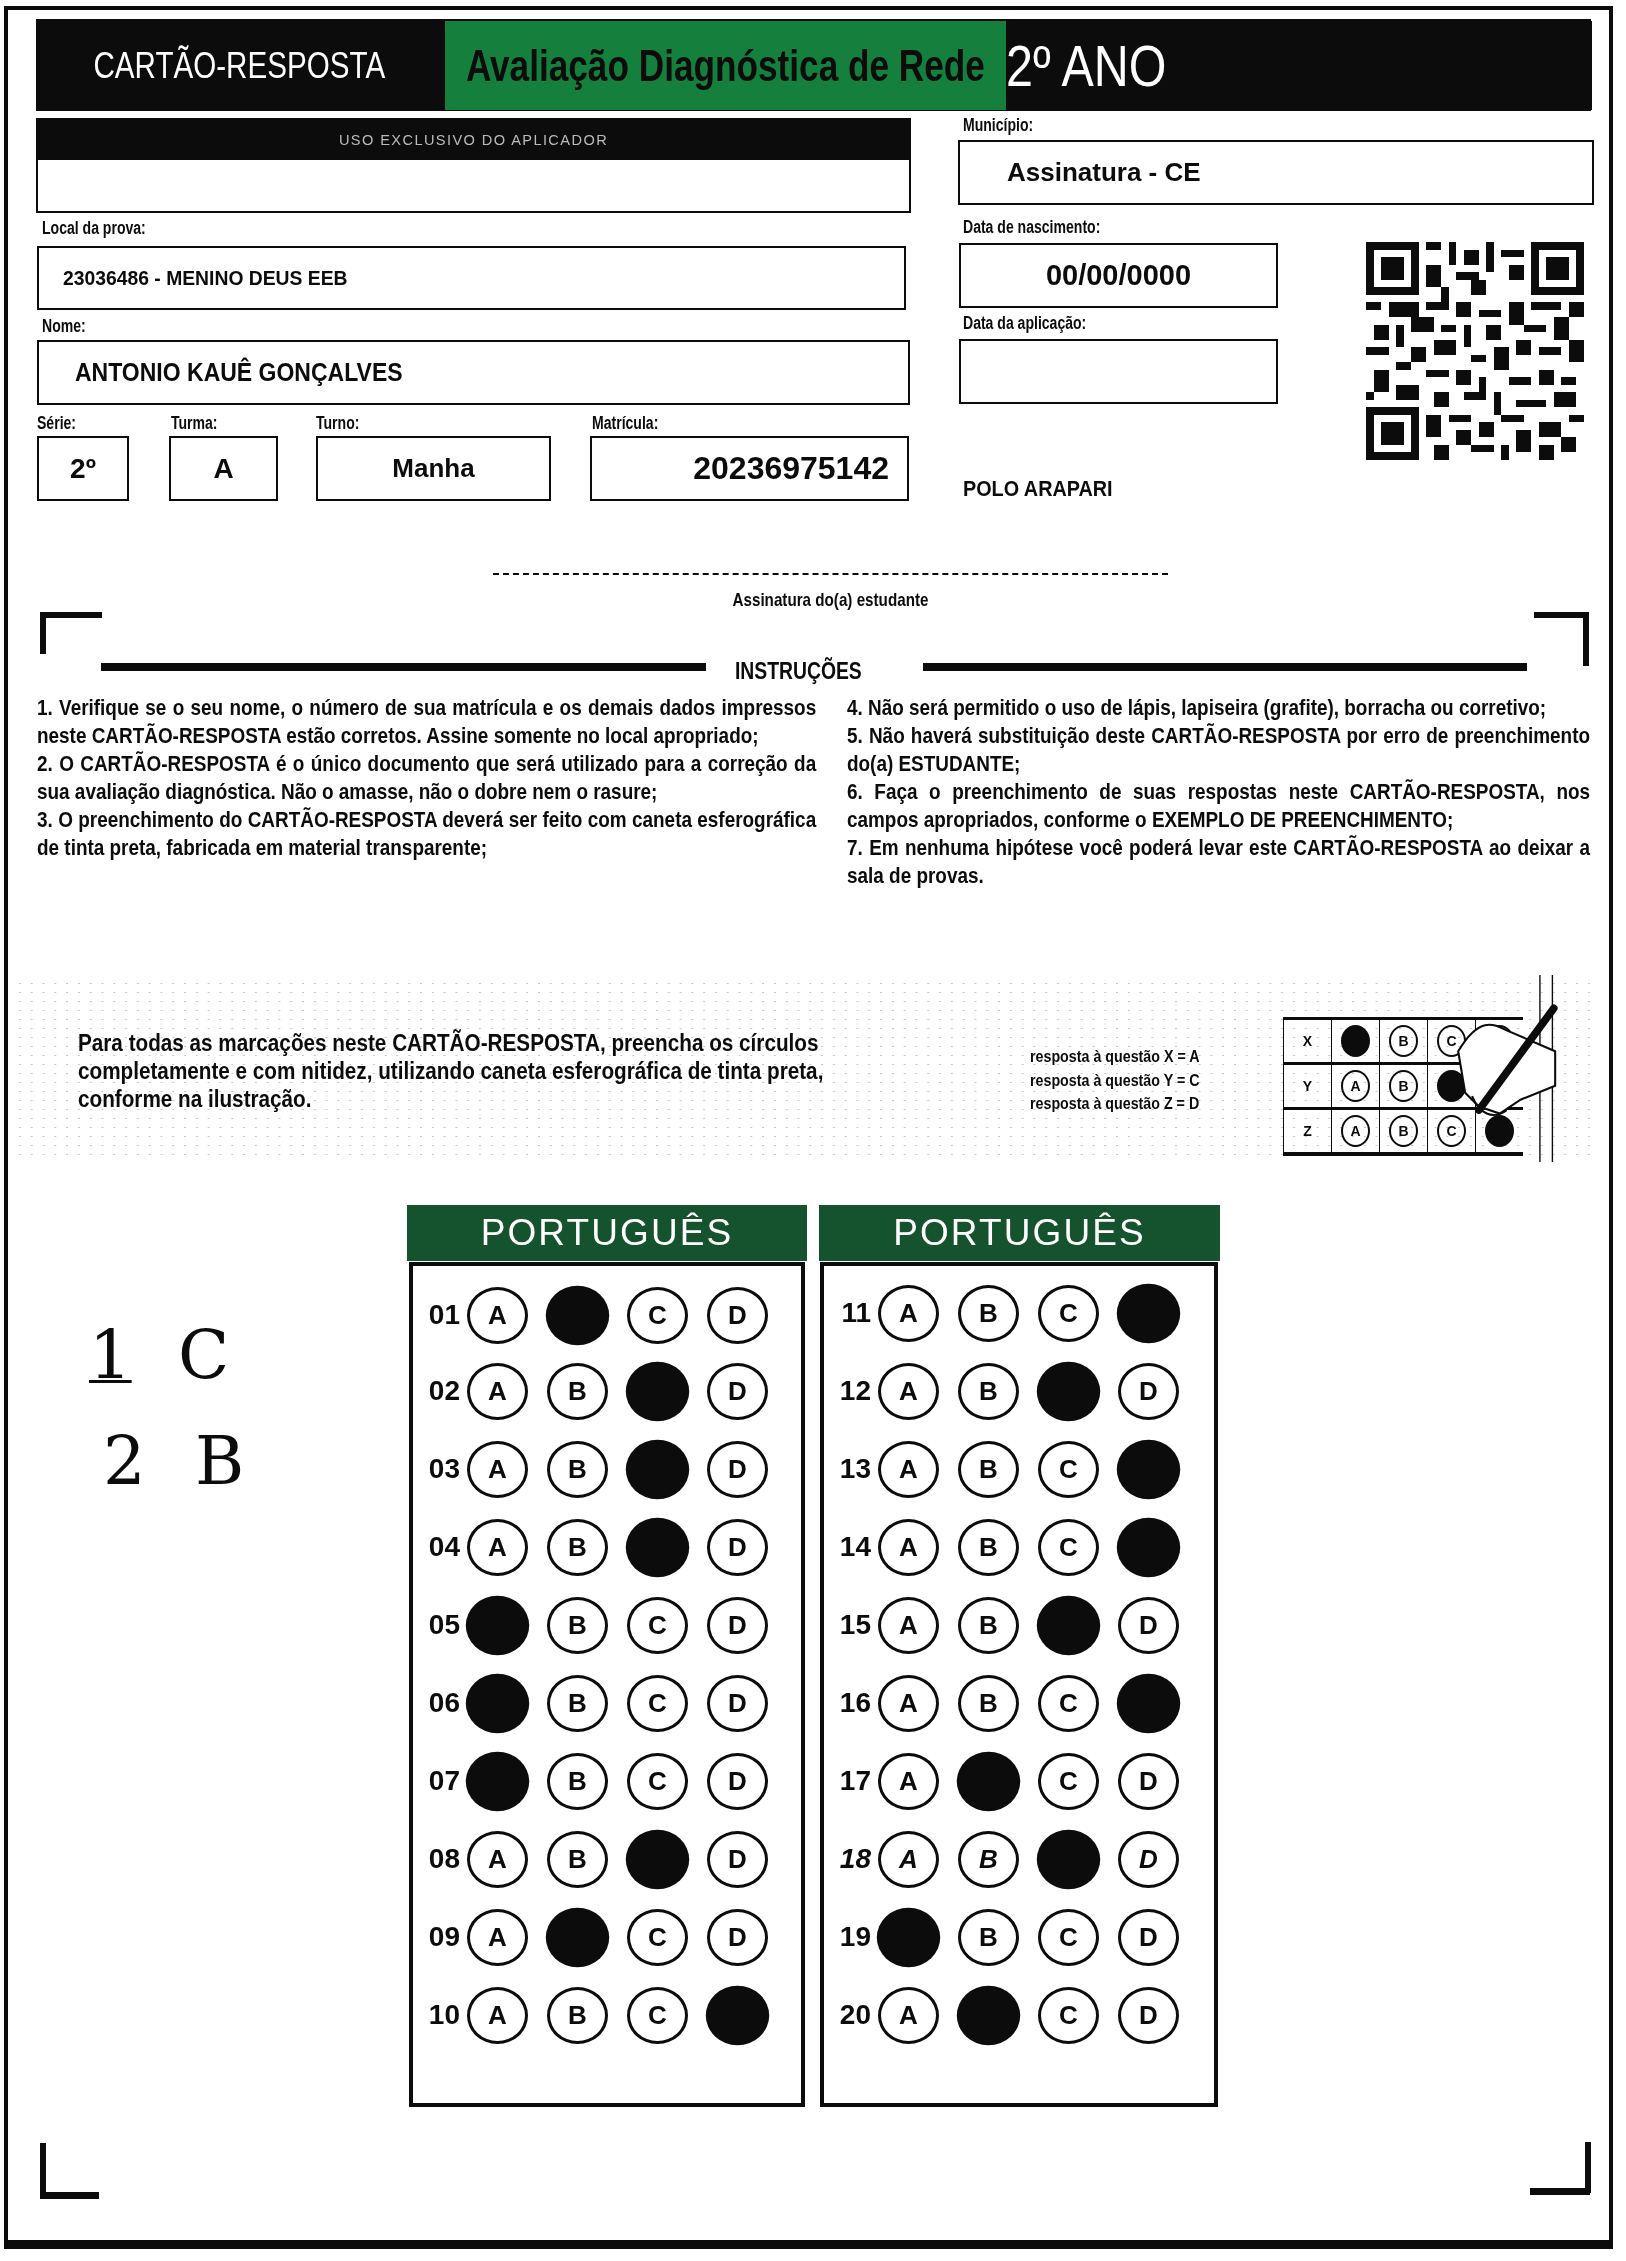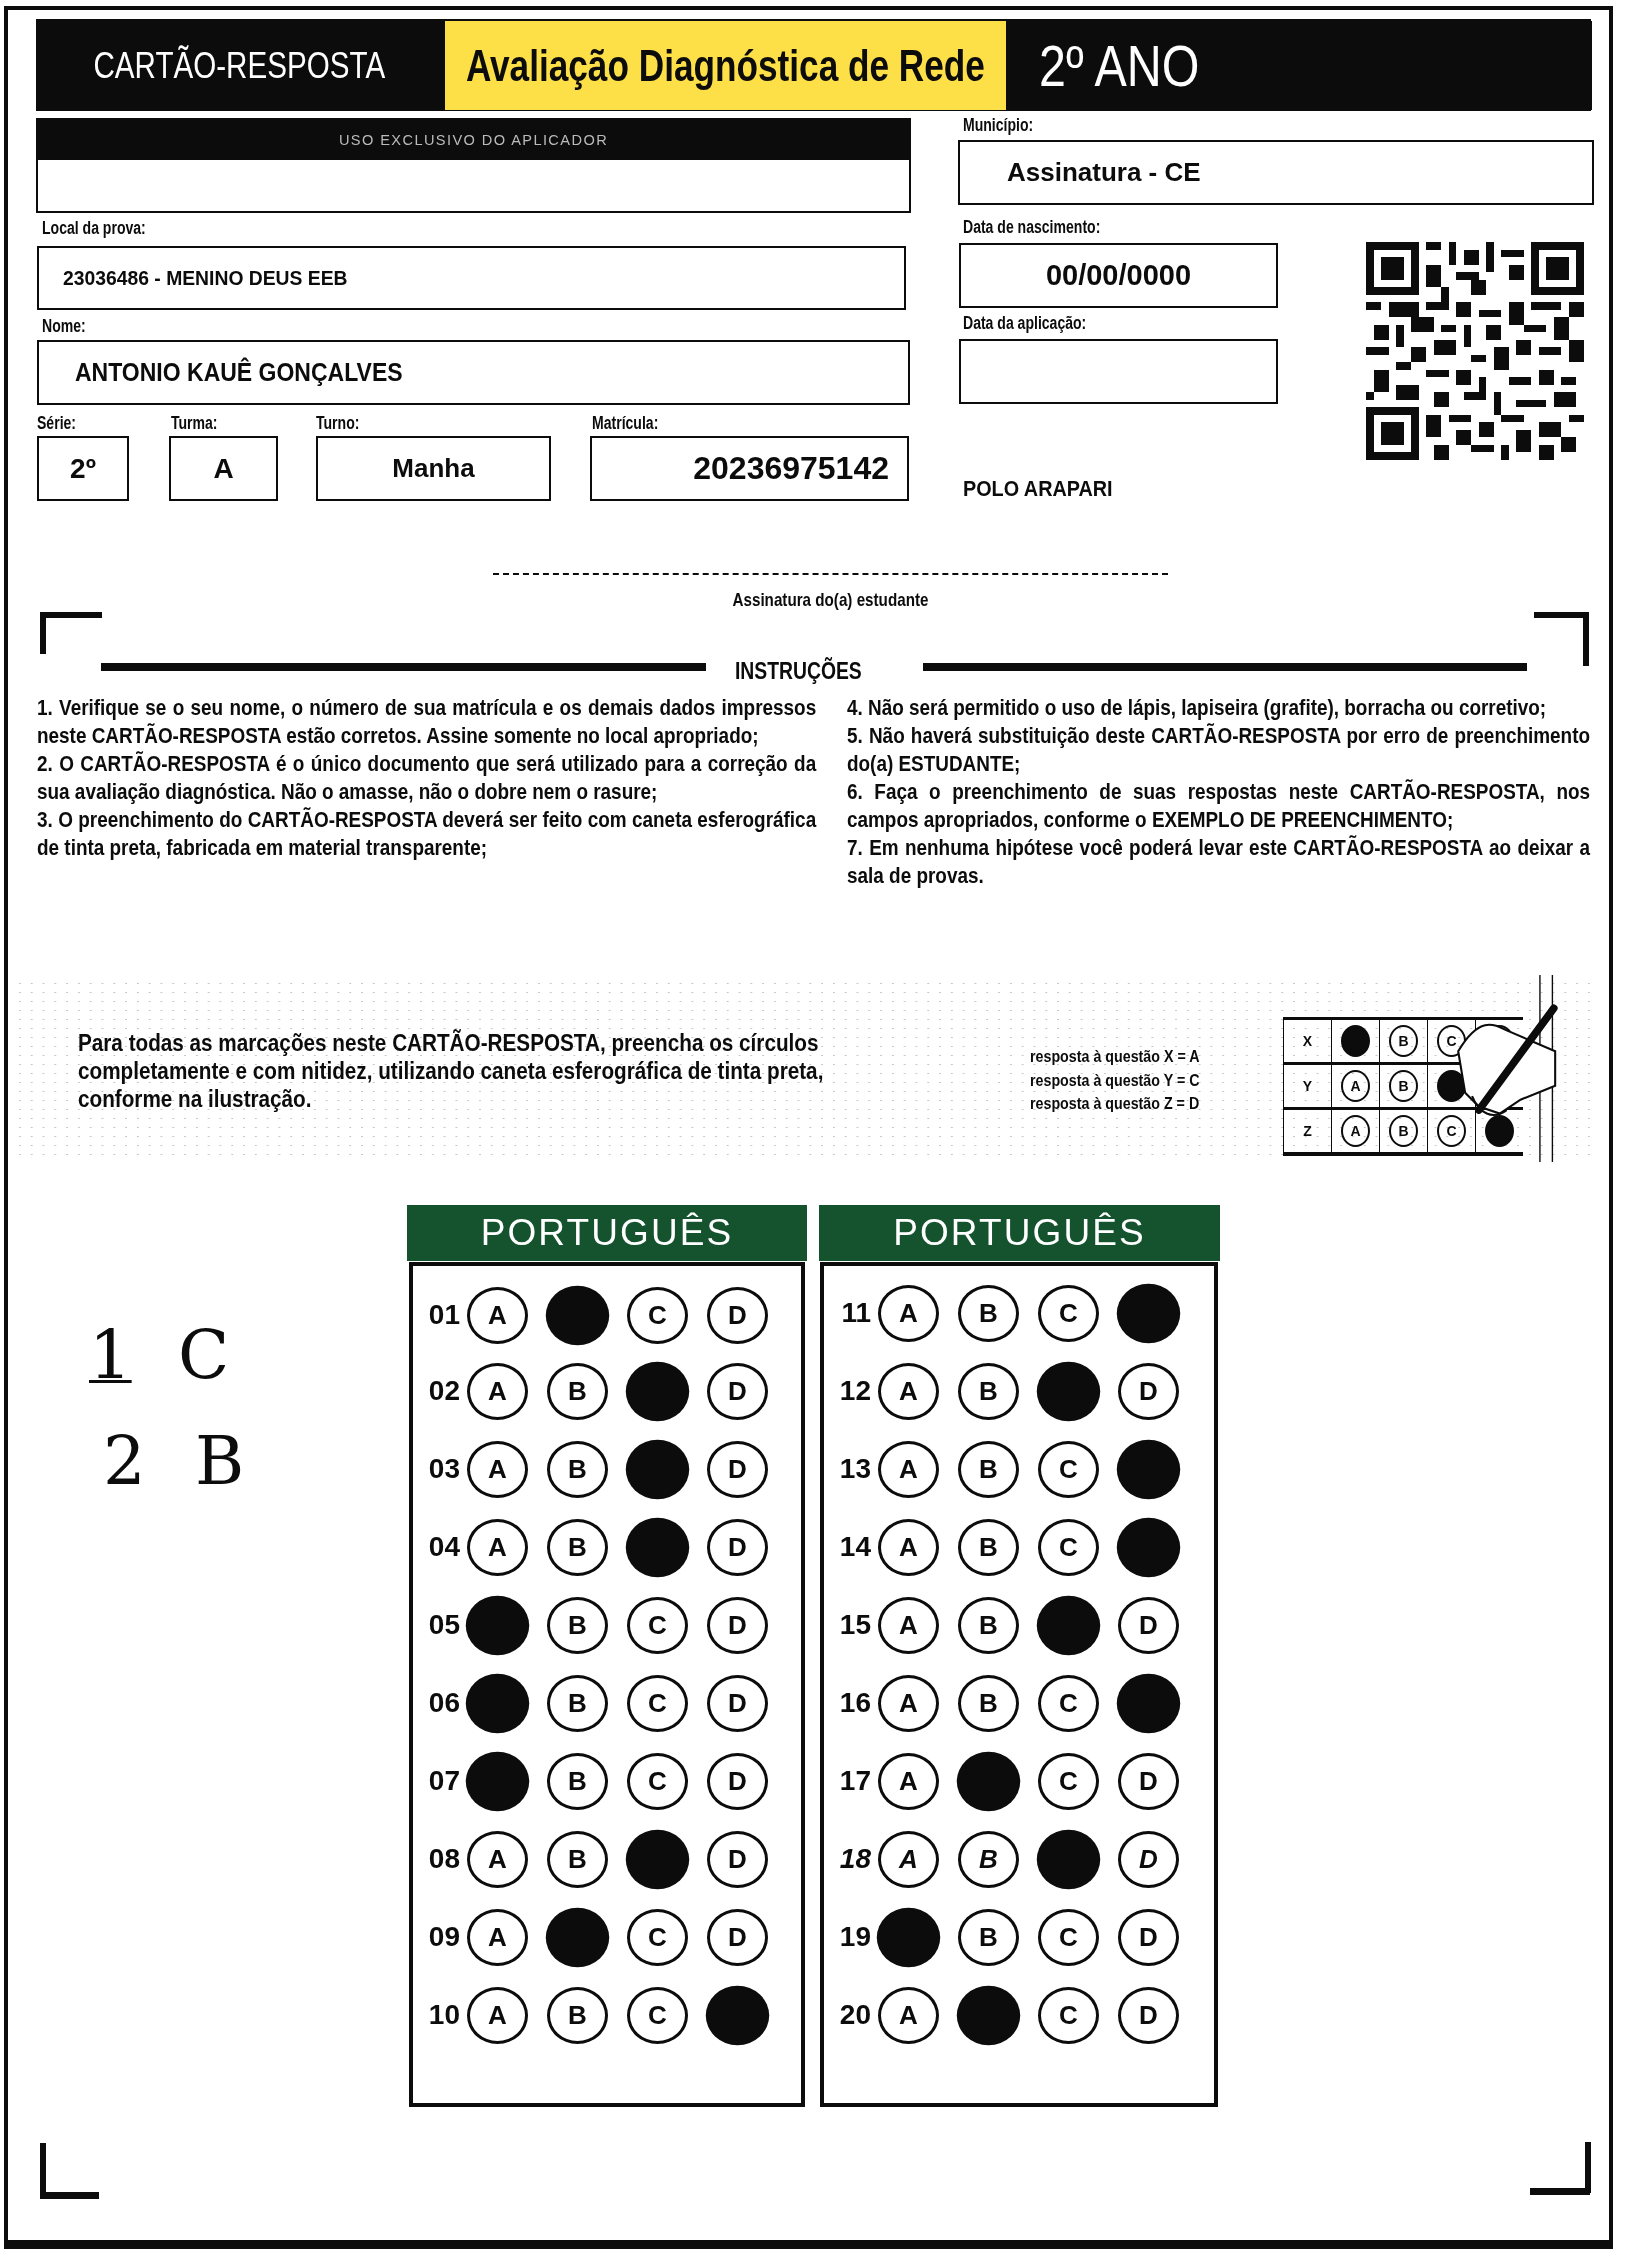--- a/index.html
+++ b/index.html
@@ -1,21 +1,21 @@
 <!DOCTYPE html>
 <html style="font-size:11px"><head>
 <meta charset="utf-8">
 <style>
   html,body{margin:0;padding:0;background:#ffffff;}
   body{width:1626px;height:2261px;position:relative;overflow:hidden;font-family:"Liberation Sans","DejaVu Sans",sans-serif;color:#0c0c0c;}
   .abs{position:absolute;}
   .page-frame{left:4.2px;top:5.6px;width:1609px;height:2243px;border:4.2px solid #0c0c0c;border-bottom-width:9.7px;box-sizing:border-box;}
-  .hdr-mid{left:445px;top:21px;width:561px;height:89px;background:#fde047;display:flex;align-items:center;justify-content:center;}
+  .hdr-mid{left:445px;top:21px;width:561px;height:89px;background:#15803d;display:flex;align-items:center;justify-content:center;}
   .hdr-mid span{font-size:44px;font-weight:bold;display:inline-block;transform:scaleX(0.8);white-space:nowrap;}
-  .hdr-right{left:1006px;top:21px;width:586px;height:89px;background:#0c0c0c;color:#fff;display:flex;align-items:center;padding-left:33px;box-sizing:border-box;}
+  .hdr-right{left:1006px;top:21px;width:586px;height:89px;background:#0c0c0c;color:#fff;display:flex;align-items:center;box-sizing:border-box;}
   .hdr-right span{font-size:57px;display:inline-block;transform:scaleX(0.85);transform-origin:left center;}
   
   .app-box{left:36px;top:118px;width:875px;height:95px;border:2.8px solid #0c0c0c;box-sizing:border-box;}
   .app-head{position:absolute;left:0;top:0;right:0;height:40px;background:#0c0c0c;color:#bbb;font-size:14.6px;display:flex;align-items:center;justify-content:center;letter-spacing:1.4px;}
   .app-row{position:absolute;left:0;right:0;top:40px;bottom:0;display:flex;align-items:center;font-size:19px;}
   .app-opt{display:flex;align-items:center;position:absolute;}
   .oval{display:inline-block;width:18px;height:23.6px;border:1.4px solid #0c0c0c;border-radius:50%;margin-left:9.7px;}
   .lbl{font-size:18px;font-weight:bold;transform:scaleX(0.78);transform-origin:left center;white-space:nowrap;}
   .field{border:2.8px solid #0c0c0c;box-sizing:border-box;display:flex;align-items:center;font-weight:bold;}
   .field span{display:inline-block;}

